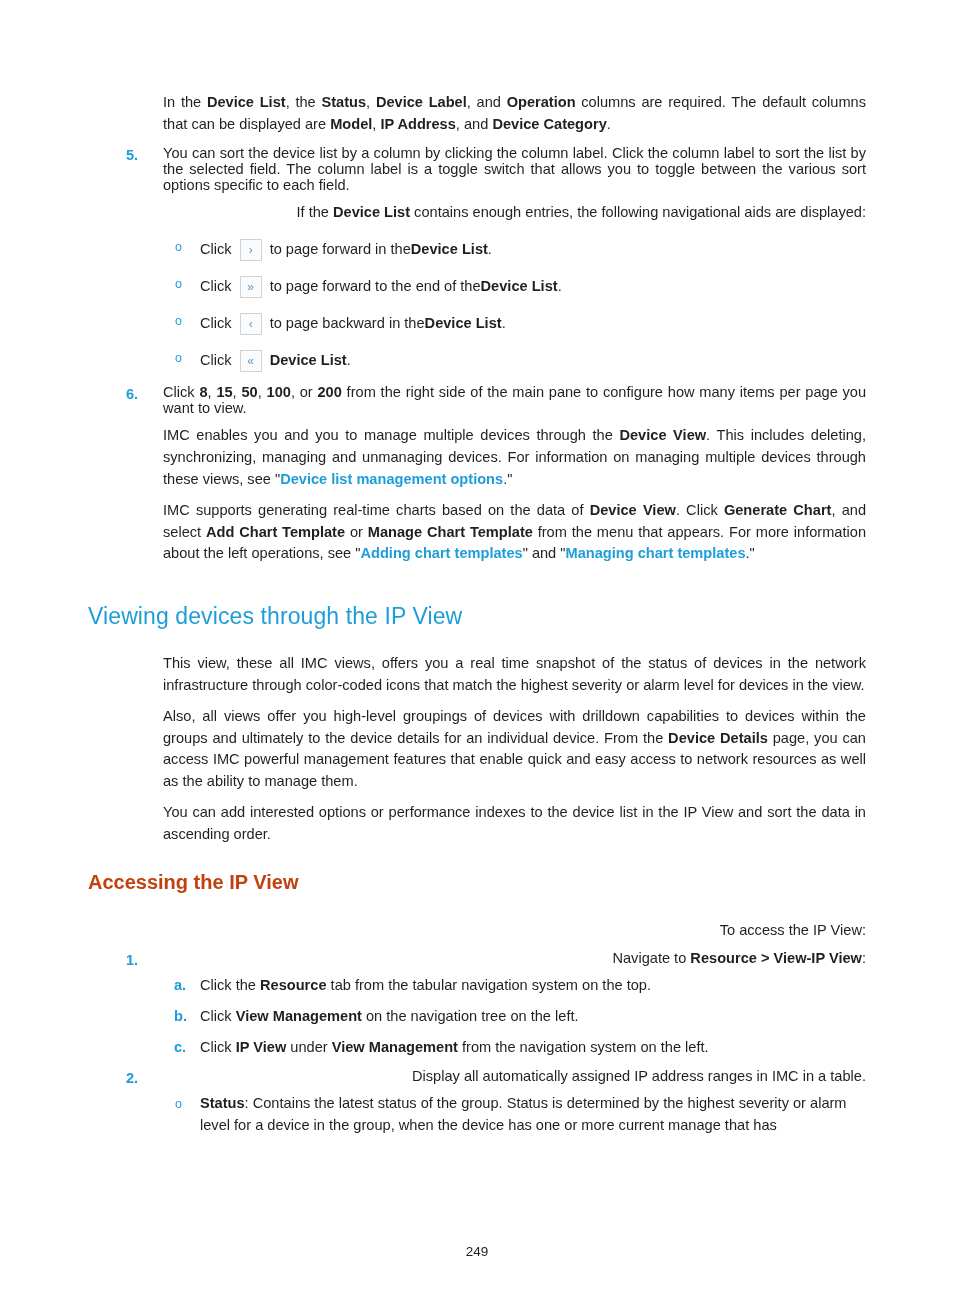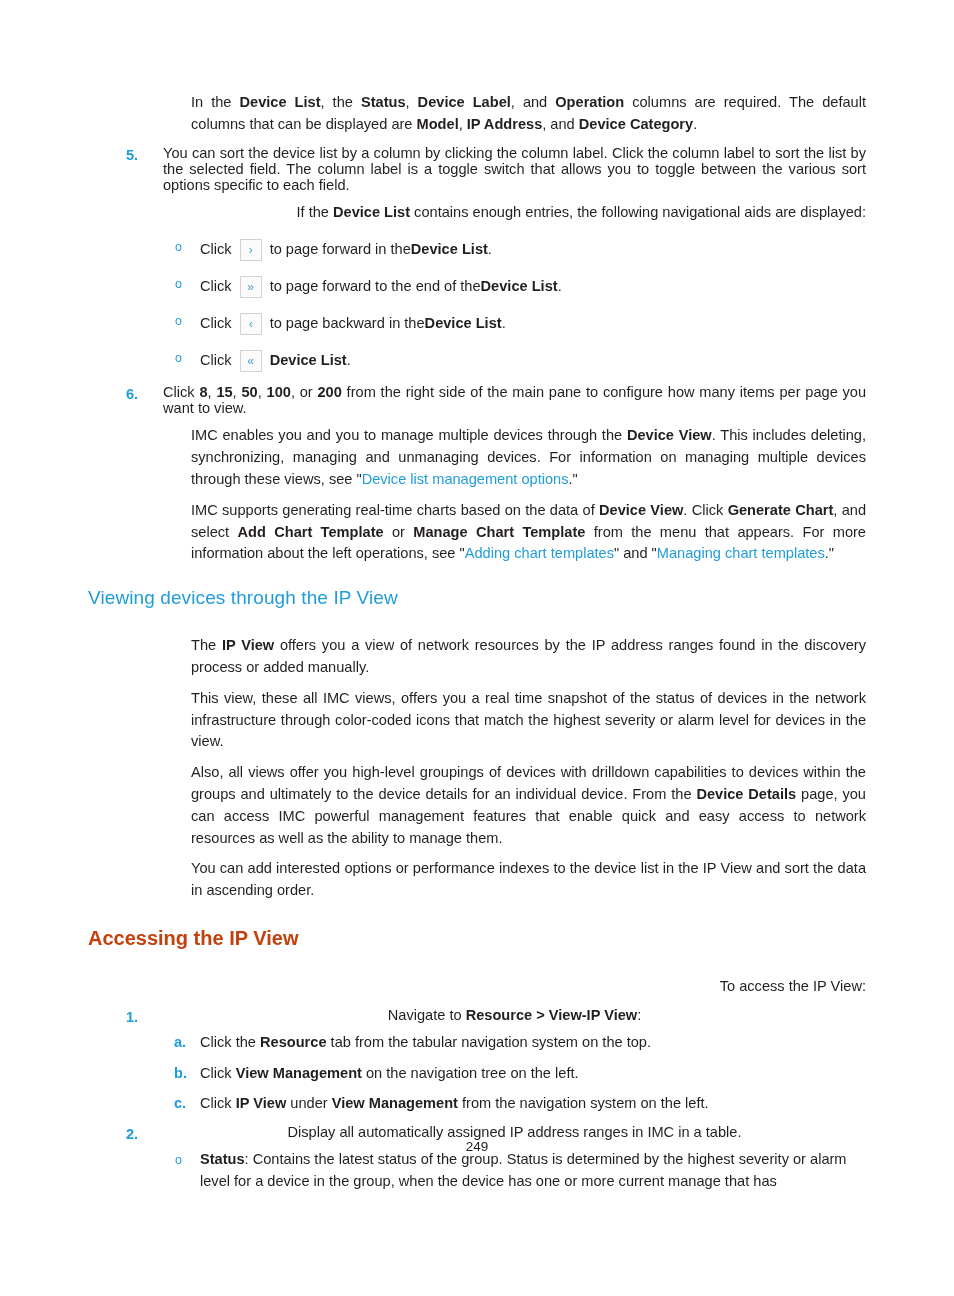--- a/index.html
+++ b/index.html
@@ -29,24 +29,24 @@
   
   .para {
     font-size: 14.6px;
     line-height: 21.8px;
     text-align: justify;
     margin: 0 0 9px 0;
     color: #231f20;
   }
   .para.plain { text-align: right; }
   b, .b { font-weight: bold; }
-  .link { color: #1f9dd9; }
-
-  
-  .indent-1 { margin-left: 103px; }   
+  .link { color: #1f9dd9; font-weight: bold; }
+
+  
+  .indent-1 { margin-left: 75px; }   
 
   
   .num-item {
     position: relative;
     margin-left: 75px;
     margin-bottom: 9px;
   }
   .num-item > .marker {
     position: absolute;
     left: -37px;
@@ -56,21 +56,21 @@
     color: #1f9dd9;
     font-weight: bold;
     font-size: 14.6px;
     line-height: 21.8px;
   }
   .num-item > .body {
     font-size: 14.6px;
     line-height: 16px;
     text-align: justify;
   }
-  .num-item > .body.plain { text-align: center; }
+  .num-item > .body.plain { text-align: right; }
 
   
   .alpha-item {
     position: relative;
     margin-left: 112px;
     margin-bottom: 9px;
   }
   .alpha-item > .marker {
     position: absolute;
     left: -26px;
@@ -125,40 +125,40 @@
     font-size: 12px;
     line-height: 1;
     margin: 0 8px;
     vertical-align: middle;
     box-sizing: border-box;
   }
 
   
   .h1 {
     color: #1f9dd9;
-    font-size: 19px;
+    font-size: 23px;
     line-height: 34px;
     font-weight: normal;
-    margin: 16px 0 20px 0;
+    margin: 34px 0 20px 0;
     letter-spacing: 0.1px;
   }
   .h2 {
     color: #c2410c;
     font-size: 20px;
     line-height: 20px;
     font-weight: bold;
     margin: 26px 0 28px 0;
   }
 
   
   .page-number {
     position: absolute;
     left: 0;
     right: 0;
-    top: 1139px;
+    top: 1244px;
     text-align: center;
     font-size: 13.5px;
     color: #231f20;
   }
 
   .spacer-sm { height: 4px; }
 </style>
 </head>
 <body>
 
@@ -223,21 +223,20 @@
       <span class="marker">6.</span>
       <div class="body"><span>Click </span><b>8</b><span>, </span><b>15</b><span>, </span><b>50</b><span>, </span><b>100</b><span>, or </span><b>200</b><span> from the right side of the main pane to configure how many items per page you want to view.</span></div>
     </div>
 
     <p class="para indent-1"><span>IMC enables you and you to manage multiple devices through the </span><b>Device View</b><span>. This includes deleting, synchronizing, managing and unmanaging devices. For information on managing multiple devices through these views, see "</span><span class="link">Device list management options</span><span>."</span></p>
 
     <p class="para indent-1"><span>IMC supports generating real-time charts based on the data of </span><b>Device View</b><span>. Click </span><b>Generate Chart</b><span>, and select </span><b>Add Chart Template</b><span> or </span><b>Manage Chart Template</b><span> from the menu that appears. For more information about the left operations, see "</span><span class="link">Adding chart templates</span><span>" and "</span><span class="link">Managing chart templates</span><span>."</span></p>
 
     <h1 class="h1">Viewing devices through the IP View</h1>
 
-    <p class="para indent-1"><span>The </span><b>IP View</b><span> offers you a view of network resources by the IP address ranges found in the discovery process or added manually.</span></p>
 
     <p class="para indent-1">This view, these all IMC views, offers you a real time snapshot of the status of devices in the network infrastructure through color-coded icons that match the highest severity or alarm level for devices in the view.</p>
 
     <p class="para indent-1"><span>Also, all views offer you high-level groupings of devices with drilldown capabilities to devices within the groups and ultimately to the device details for an individual device. From the </span><b>Device Details</b><span> page, you can access IMC powerful management features that enable quick and easy access to network resources as well as the ability to manage them.</span></p>
 
     <p class="para indent-1">You can add interested options or performance indexes to the device list in the IP View and sort the data in ascending order.</p>
 
     <h2 class="h2">Accessing the IP View</h2>
 
     <p class="para plain indent-1">To access the IP View:</p>

